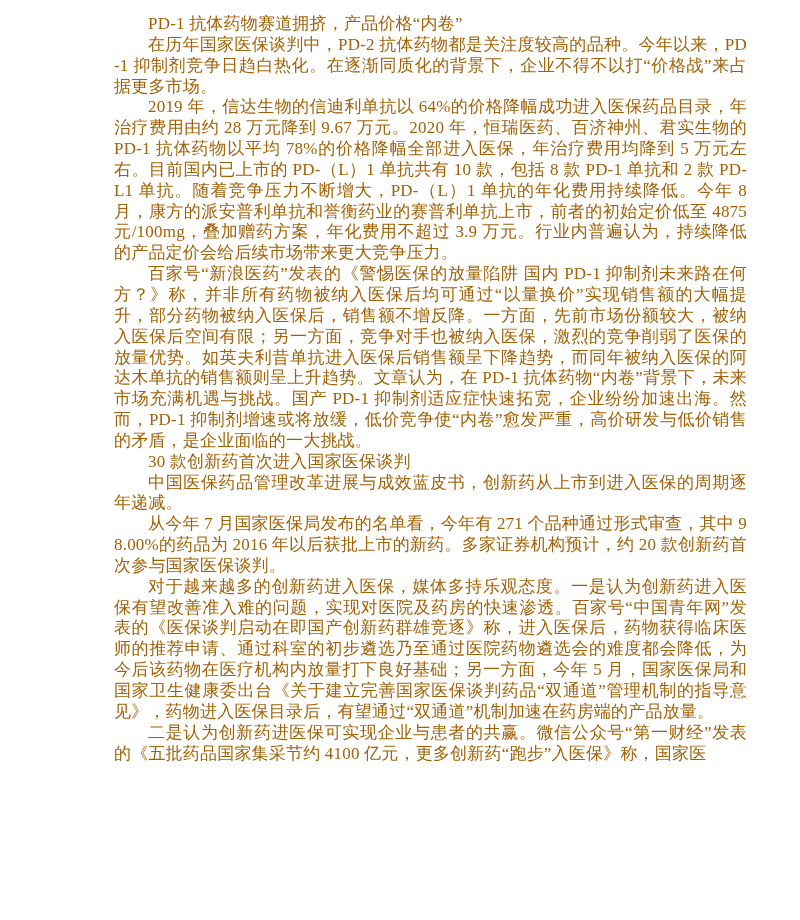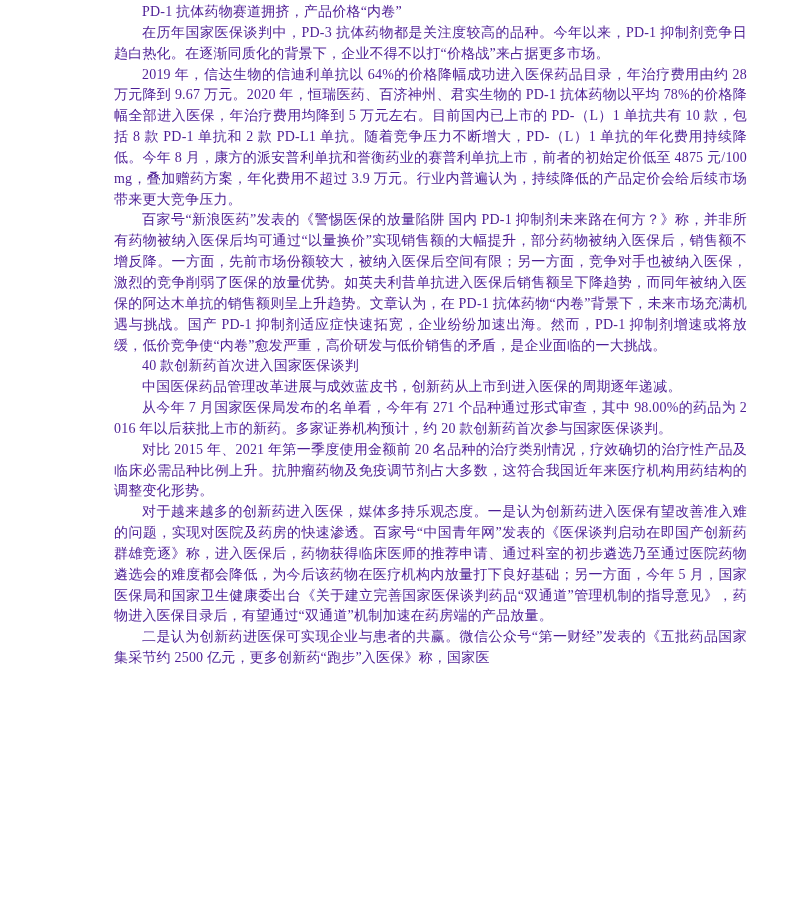--- a/index.html
+++ b/index.html
@@ -11,46 +11,45 @@
     position: relative;
     width: 800px;
     height: 920px;
     background: #ffffff;
     overflow: hidden;
     box-sizing: border-box;
   }
   .text-block {
     position: absolute;
     left: 114px;
-    top: 2px;
+    top: 14px;
     width: 633px;
     font-family: "Liberation Serif", "DejaVu Serif", serif;
-    font-size: 14px;
+    font-size: 17px;
     line-height: 20.85px;
-    color: #4c1d95;
+    color: #a16207;
     text-align: justify;
     text-justify: inter-ideograph;
     letter-spacing: 0.2px;
   }
   .text-block p {
     margin: 0;
     padding: 0;
     text-indent: 2em;
     word-break: break-all;
   }
 </style>
 </head>
 <body>
 
 <div class="page">
   <div class="text-block">
     <p>PD-1 抗体药物赛道拥挤，产品价格“内卷”</p>
-    <p>在历年国家医保谈判中，PD-3 抗体药物都是关注度较高的品种。今年以来，PD-1 抑制剂竞争日趋白热化。在逐渐同质化的背景下，企业不得不以打“价格战”来占据更多市场。</p>
+    <p>在历年国家医保谈判中，PD-2 抗体药物都是关注度较高的品种。今年以来，PD-1 抑制剂竞争日趋白热化。在逐渐同质化的背景下，企业不得不以打“价格战”来占据更多市场。</p>
     <p>2019 年，信达生物的信迪利单抗以 64%的价格降幅成功进入医保药品目录，年治疗费用由约 28 万元降到 9.67 万元。2020 年，恒瑞医药、百济神州、君实生物的 PD-1 抗体药物以平均 78%的价格降幅全部进入医保，年治疗费用均降到 5 万元左右。目前国内已上市的 PD-（L）1 单抗共有 10 款，包括 8 款 PD-1 单抗和 2 款 PD-L1 单抗。随着竞争压力不断增大，PD-（L）1 单抗的年化费用持续降低。今年 8 月，康方的派安普利单抗和誉衡药业的赛普利单抗上市，前者的初始定价低至 4875 元/100mg，叠加赠药方案，年化费用不超过 3.9 万元。行业内普遍认为，持续降低的产品定价会给后续市场带来更大竞争压力。</p>
     <p>百家号“新浪医药”发表的《警惕医保的放量陷阱 国内 PD-1 抑制剂未来路在何方？》称，并非所有药物被纳入医保后均可通过“以量换价”实现销售额的大幅提升，部分药物被纳入医保后，销售额不增反降。一方面，先前市场份额较大，被纳入医保后空间有限；另一方面，竞争对手也被纳入医保，激烈的竞争削弱了医保的放量优势。如英夫利昔单抗进入医保后销售额呈下降趋势，而同年被纳入医保的阿达木单抗的销售额则呈上升趋势。文章认为，在 PD-1 抗体药物“内卷”背景下，未来市场充满机遇与挑战。国产 PD-1 抑制剂适应症快速拓宽，企业纷纷加速出海。然而，PD-1 抑制剂增速或将放缓，低价竞争使“内卷”愈发严重，高价研发与低价销售的矛盾，是企业面临的一大挑战。</p>
-    <p>40 款创新药首次进入国家医保谈判</p>
+    <p>30 款创新药首次进入国家医保谈判</p>
     <p>中国医保药品管理改革进展与成效蓝皮书，创新药从上市到进入医保的周期逐年递减。</p>
     <p>从今年 7 月国家医保局发布的名单看，今年有 271 个品种通过形式审查，其中 98.00%的药品为 2016 年以后获批上市的新药。多家证券机构预计，约 20 款创新药首次参与国家医保谈判。</p>
-    <p>对比 2015 年、2021 年第一季度使用金额前 20 名品种的治疗类别情况，疗效确切的治疗性产品及临床必需品种比例上升。抗肿瘤药物及免疫调节剂占大多数，这符合我国近年来医疗机构用药结构的调整变化形势。</p>
     <p>对于越来越多的创新药进入医保，媒体多持乐观态度。一是认为创新药进入医保有望改善准入难的问题，实现对医院及药房的快速渗透。百家号“中国青年网”发表的《医保谈判启动在即国产创新药群雄竞逐》称，进入医保后，药物获得临床医师的推荐申请、通过科室的初步遴选乃至通过医院药物遴选会的难度都会降低，为今后该药物在医疗机构内放量打下良好基础；另一方面，今年 5 月，国家医保局和国家卫生健康委出台《关于建立完善国家医保谈判药品“双通道”管理机制的指导意见》，药物进入医保目录后，有望通过“双通道”机制加速在药房端的产品放量。</p>
-    <p>二是认为创新药进医保可实现企业与患者的共赢。微信公众号“第一财经”发表的《五批药品国家集采节约 2500 亿元，更多创新药“跑步”入医保》称，国家医</p>
+    <p>二是认为创新药进医保可实现企业与患者的共赢。微信公众号“第一财经”发表的《五批药品国家集采节约 4100 亿元，更多创新药“跑步”入医保》称，国家医</p>
   </div>
 </div>
 
 </body></html>

